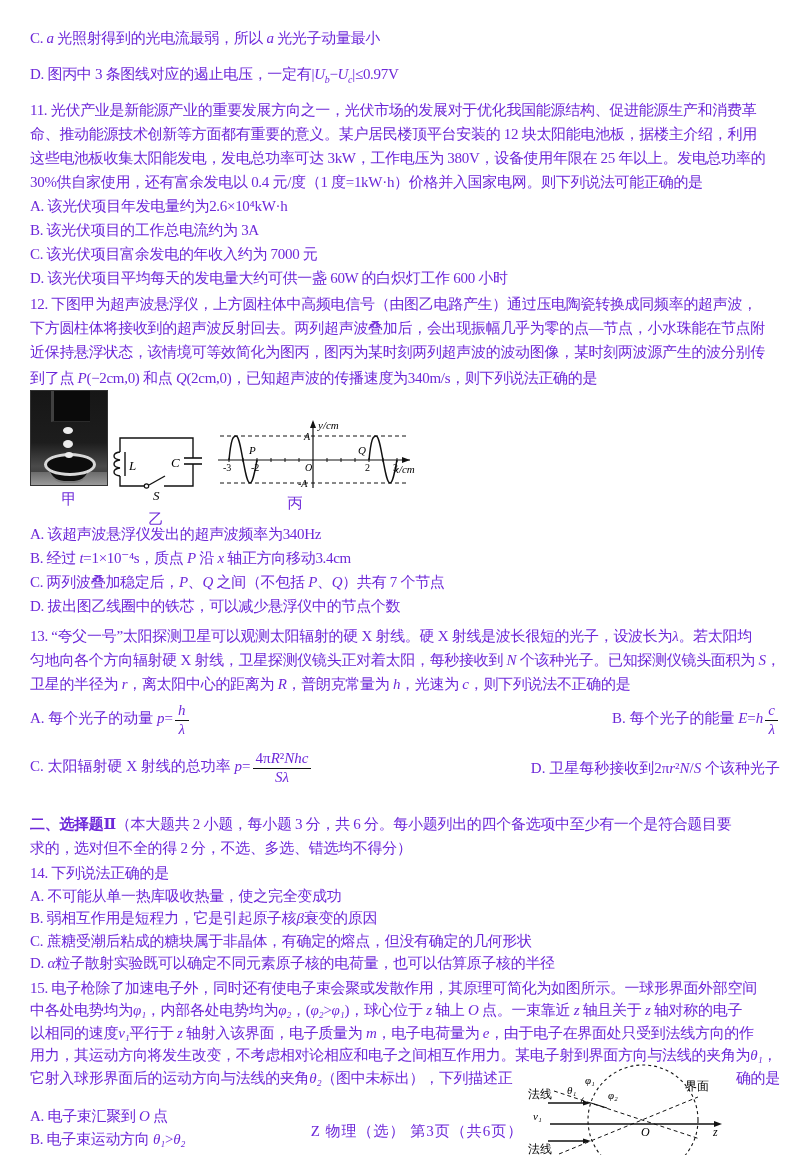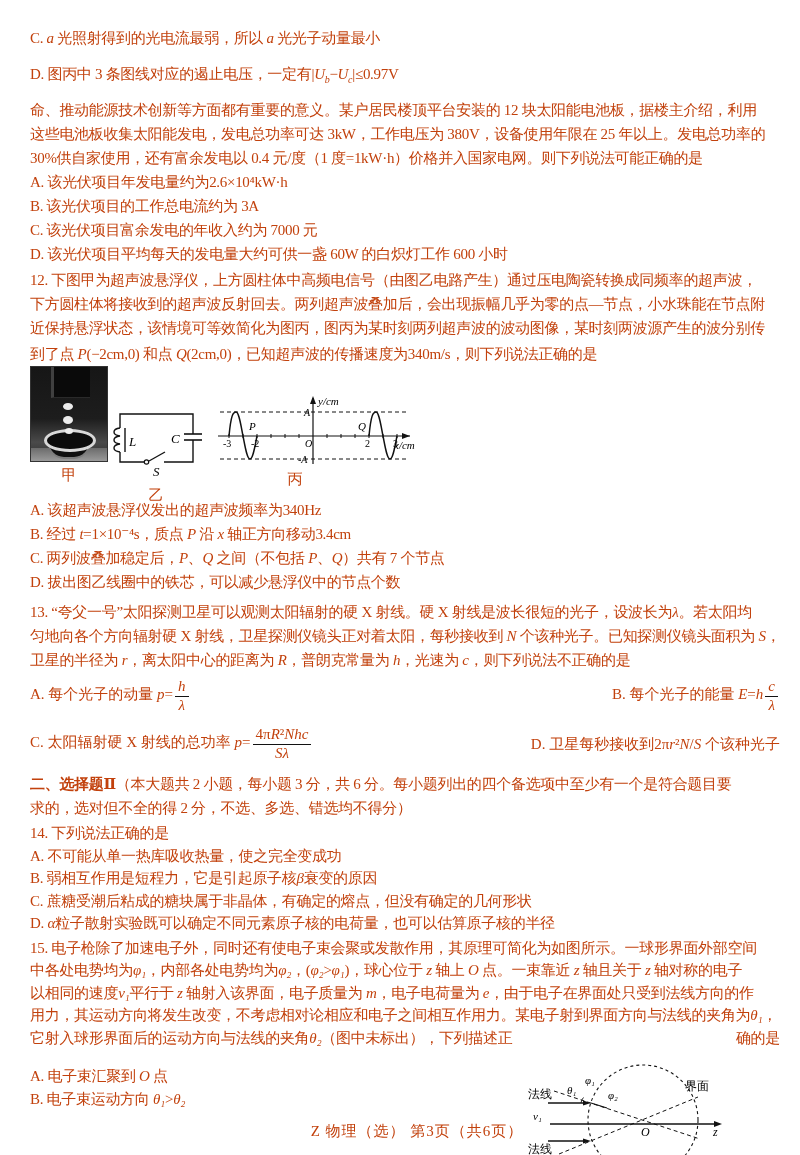--- a/index.html
+++ b/index.html
@@ -1,16 +1,16 @@
 <!DOCTYPE html>
 <html><head>
 <meta charset="utf-8">
 <style>
   html,body{margin:0;padding:0;background:#e8e8e8;}
-  .page{position:relative;width:800px;height:1155px;background:#ffffff;color:#c2410c;
+  .page{position:relative;width:800px;height:1155px;background:#ffffff;color:#6d28d9;
         font-family:"Liberation Serif","DejaVu Serif",serif;font-size:15px;overflow:hidden;margin:0 auto;text-decoration:underline;}
   .content{position:absolute;left:30px;top:26px;right:20px;}
   .ln{height:24px;line-height:24px;white-space:nowrap;letter-spacing:-0.3px;}
   .tight .ln{height:22.5px;line-height:22.5px;}
   .flexline{display:flex;justify-content:space-between;}
   .it{font-style:italic;}
   .bd{font-weight:bold;}
   sub{font-size:10px;}
   .frac{display:inline-block;vertical-align:middle;text-align:center;line-height:1.15;margin:0 2px;}
   .frac .fn{display:block;border-bottom:1px solid #121212;padding:0 3px;}
@@ -40,20 +40,21 @@
 
 <div class="page">
   <div class="content">
 
     <div class="blk">
       <div class="ln"><span>C. </span><span class="it">a</span><span> 光照射得到的光电流最弱，所以 </span><span class="it">a</span><span> 光光子动量最小</span></div>
       <div class="ln" style="margin-top:12px"><span>D. 图丙中 3 条图线对应的遏止电压，一定有|</span><span class="it">U</span><sub class="it">b</sub><span>−</span><span class="it">U</span><sub class="it">c</sub><span>|≤0.97V</span></div>
     </div>
 
     <div class="blk" style="margin-top:12px">
+      <div class="ln">11. 光伏产业是新能源产业的重要发展方向之一，光伏市场的发展对于优化我国能源结构、促进能源生产和消费革</div>
       <div class="ln">命、推动能源技术创新等方面都有重要的意义。某户居民楼顶平台安装的 12 块太阳能电池板，据楼主介绍，利用</div>
       <div class="ln">这些电池板收集太阳能发电，发电总功率可达 3kW，工作电压为 380V，设备使用年限在 25 年以上。发电总功率的</div>
       <div class="ln">30%供自家使用，还有富余发电以 0.4 元/度（1 度=1kW·h）价格并入国家电网。则下列说法可能正确的是</div>
       <div class="ln">A. 该光伏项目年发电量约为2.6×10⁴kW·h</div>
       <div class="ln">B. 该光伏项目的工作总电流约为 3A</div>
       <div class="ln">C. 该光伏项目富余发电的年收入约为 7000 元</div>
       <div class="ln">D. 该光伏项目平均每天的发电量大约可供一盏 60W 的白炽灯工作 600 小时</div>
     </div>
 
     <div class="blk" style="margin-top:2px">
@@ -148,21 +149,21 @@
     </div>
     <div class="optrow">
       <div class="colA"><span>A. 每个光子的动量 </span><span class="it">p</span><span>=</span><span class="frac"><span class="fn"><span class="it">h</span></span><span class="fd"><span class="it">λ</span></span></span></div>
       <div><span>B. 每个光子的能量 </span><span class="it">E</span><span>=</span><span class="it">h</span><span class="frac"><span class="fn"><span class="it">c</span></span><span class="fd"><span class="it">λ</span></span></span></div>
     </div>
     <div class="optrow">
       <div class="colA"><span>C. 太阳辐射硬 X 射线的总功率 </span><span class="it">p</span><span>=</span><span class="frac"><span class="fn"><span>4π</span><span class="it">R</span><span>²</span><span class="it">Nhc</span></span><span class="fd"><span class="it">S</span><span class="it">λ</span></span></span></div>
       <div><span>D. 卫星每秒接收到2π</span><span class="it">r</span><span>²</span><span class="it">N</span><span>/</span><span class="it">S</span><span> 个该种光子</span></div>
     </div>
 
-    <div class="blk" style="margin-top:4px">
+    <div class="blk" style="margin-top:20px">
       <div class="ln"><span class="bd">二、选择题Ⅱ</span><span>（本大题共 2 小题，每小题 3 分，共 6 分。每小题列出的四个备选项中至少有一个是符合题目要</span></div>
       <div class="ln">求的，选对但不全的得 2 分，不选、多选、错选均不得分）</div>
     </div>
 
     <div class="blk tight" style="margin-top:2px">
       <div class="ln">14. 下列说法正确的是</div>
       <div class="ln">A. 不可能从单一热库吸收热量，使之完全变成功</div>
       <div class="ln"><span>B. 弱相互作用是短程力，它是引起原子核</span><span class="it">β</span><span>衰变的原因</span></div>
       <div class="ln">C. 蔗糖受潮后粘成的糖块属于非晶体，有确定的熔点，但没有确定的几何形状</div>
       <div class="ln"><span>D. </span><span class="it">α</span><span>粒子散射实验既可以确定不同元素原子核的电荷量，也可以估算原子核的半径</span></div>

